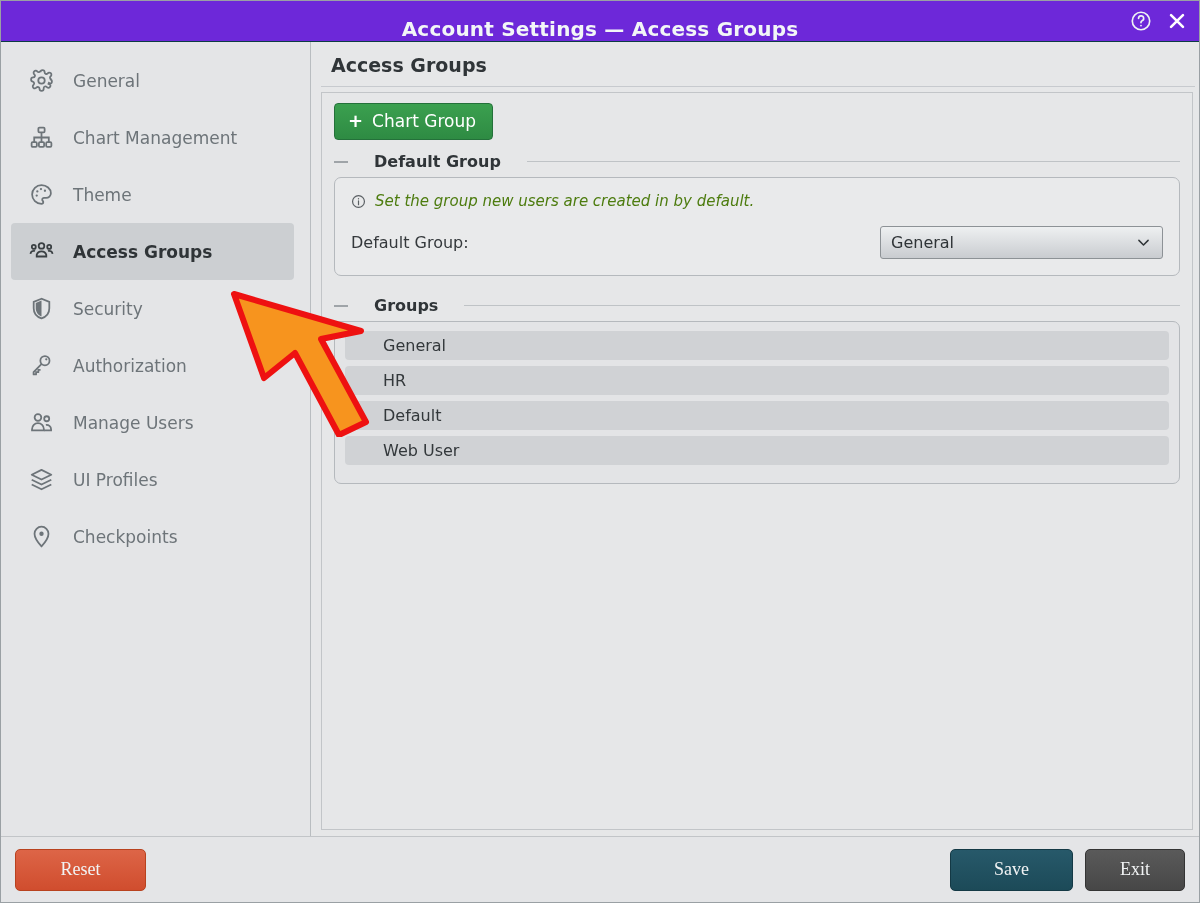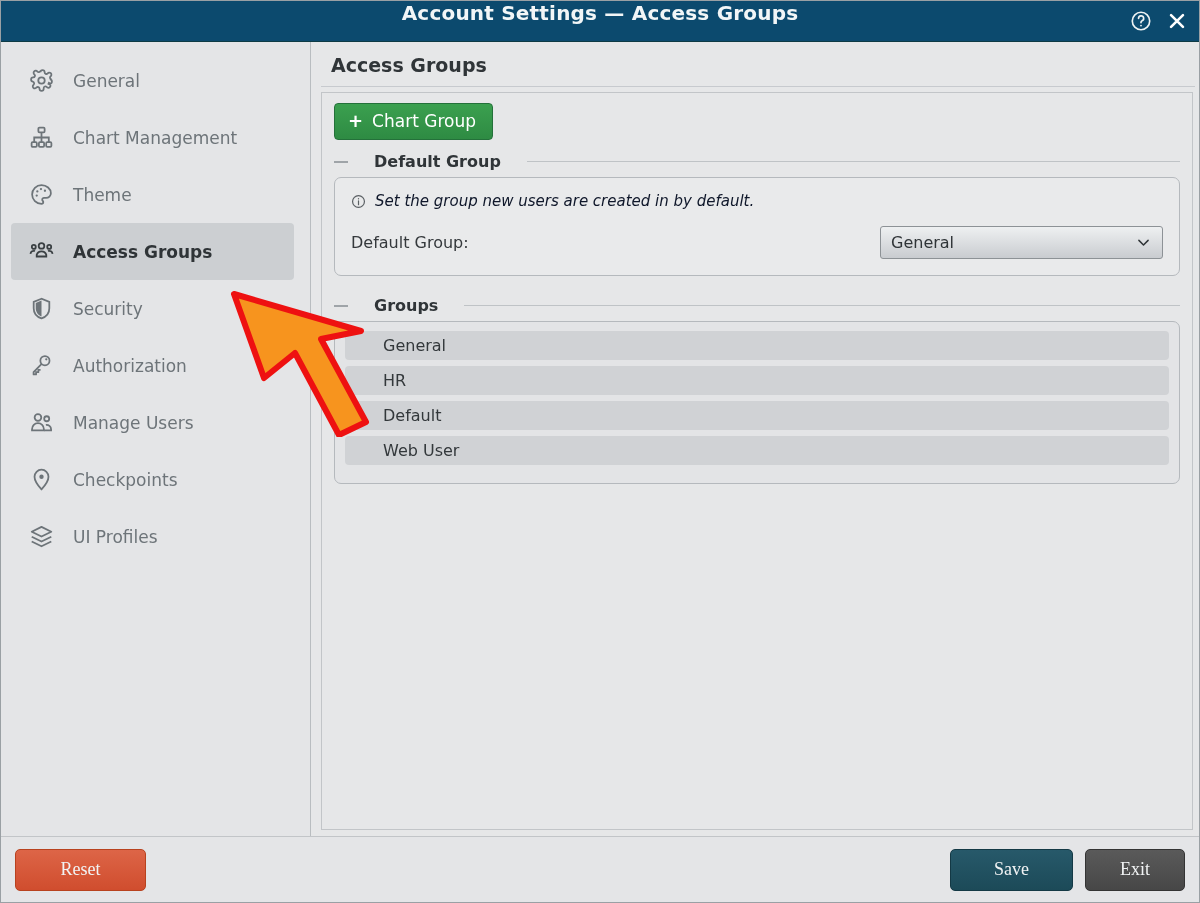--- a/index.html
+++ b/index.html
@@ -15,24 +15,24 @@
     width: 1200px; height: 903px;
     background: #e6e7e8;
     border: 1px solid #9aa0a4;
     display: flex;
     flex-direction: column;
   }
 
   
   .titlebar {
     height: 41px;
-    background: #0c4a6e;
+    background: #6d28d9;
     color: #ffffff;
     display: flex;
-    align-items: flex-start;
+    align-items: flex-end;
     justify-content: center;
     position: relative;
     flex: 0 0 41px;
     border-bottom: 1px solid #0e3b45;
   }
   .titlebar-title {
     font-size: 20px;
     font-weight: bold;
     letter-spacing: .2px;
     color: #f2f6f7;
@@ -139,21 +139,21 @@
 
   .fs-box {
     border: 1px solid #b5b9bd;
     border-radius: 7px;
     background: #e9eaeb;
     padding: 14px 16px 16px 16px;
   }
 
   .info-line {
     display: flex; align-items: center; gap: 8px;
-    color: #0f172a;
+    color: #4d7c0f;
     font-size: 15px;
     font-style: italic;
     margin-bottom: 16px;
   }
   .info-line .info-icon { flex: 0 0 16px; display: flex; }
 
   .field-row { display: flex; align-items: center; }
   .field-label { font-size: 16px; color: #35393c; flex: 0 0 auto; }
   .select-wrap { margin-left: auto; position: relative; }
   .sel {
@@ -338,37 +338,37 @@
             <path d="M2.9 18.4a5.7 5.7 0 0 1 11.4 0v1.2H2.9z"></path>
             <circle cx="17" cy="8.4" r="2.4"></circle>
             <path d="M14.6 19.6h6.6v-1.1a4.3 4.3 0 0 0-5-4.2"></path>
           </svg>
         </span>
         <span>Manage Users</span>
       </div>
 
       <div class="side-item">
         <span class="side-icon">
-          <svg width="25" height="25" viewBox="0 0 24 24" fill="none" stroke="#6d7479" stroke-width="1.7">
-            <path d="M12 2.6a6.7 6.7 0 0 0-6.7 6.7c0 4.9 6.7 12.1 6.7 12.1s6.7-7.2 6.7-12.1A6.7 6.7 0 0 0 12 2.6z"></path>
-            <circle cx="12" cy="9.3" r="2.1" fill="#6d7479" stroke="none"></circle>
-          </svg>
-        </span>
-        <span>Checkpoints</span>
-      </div>
-
-      <div class="side-item">
-        <span class="side-icon">
           <svg width="25" height="25" viewBox="0 0 24 24" fill="none" stroke="#6d7479" stroke-width="1.7" stroke-linejoin="round">
             <path d="M12 2.8 2.6 7.4 12 12l9.4-4.6z"></path>
             <path d="M2.6 12.2 12 16.8l9.4-4.6"></path>
             <path d="M2.6 16.8 12 21.4l9.4-4.6"></path>
           </svg>
         </span>
         <span>UI Profiles</span>
+      </div>
+
+      <div class="side-item">
+        <span class="side-icon">
+          <svg width="25" height="25" viewBox="0 0 24 24" fill="none" stroke="#6d7479" stroke-width="1.7">
+            <path d="M12 2.6a6.7 6.7 0 0 0-6.7 6.7c0 4.9 6.7 12.1 6.7 12.1s6.7-7.2 6.7-12.1A6.7 6.7 0 0 0 12 2.6z"></path>
+            <circle cx="12" cy="9.3" r="2.1" fill="#6d7479" stroke="none"></circle>
+          </svg>
+        </span>
+        <span>Checkpoints</span>
       </div>
 
     </div>
 
     <div class="content">
 
       <div class="content-head">
         <div class="content-title">Access Groups</div>
       </div>
 

